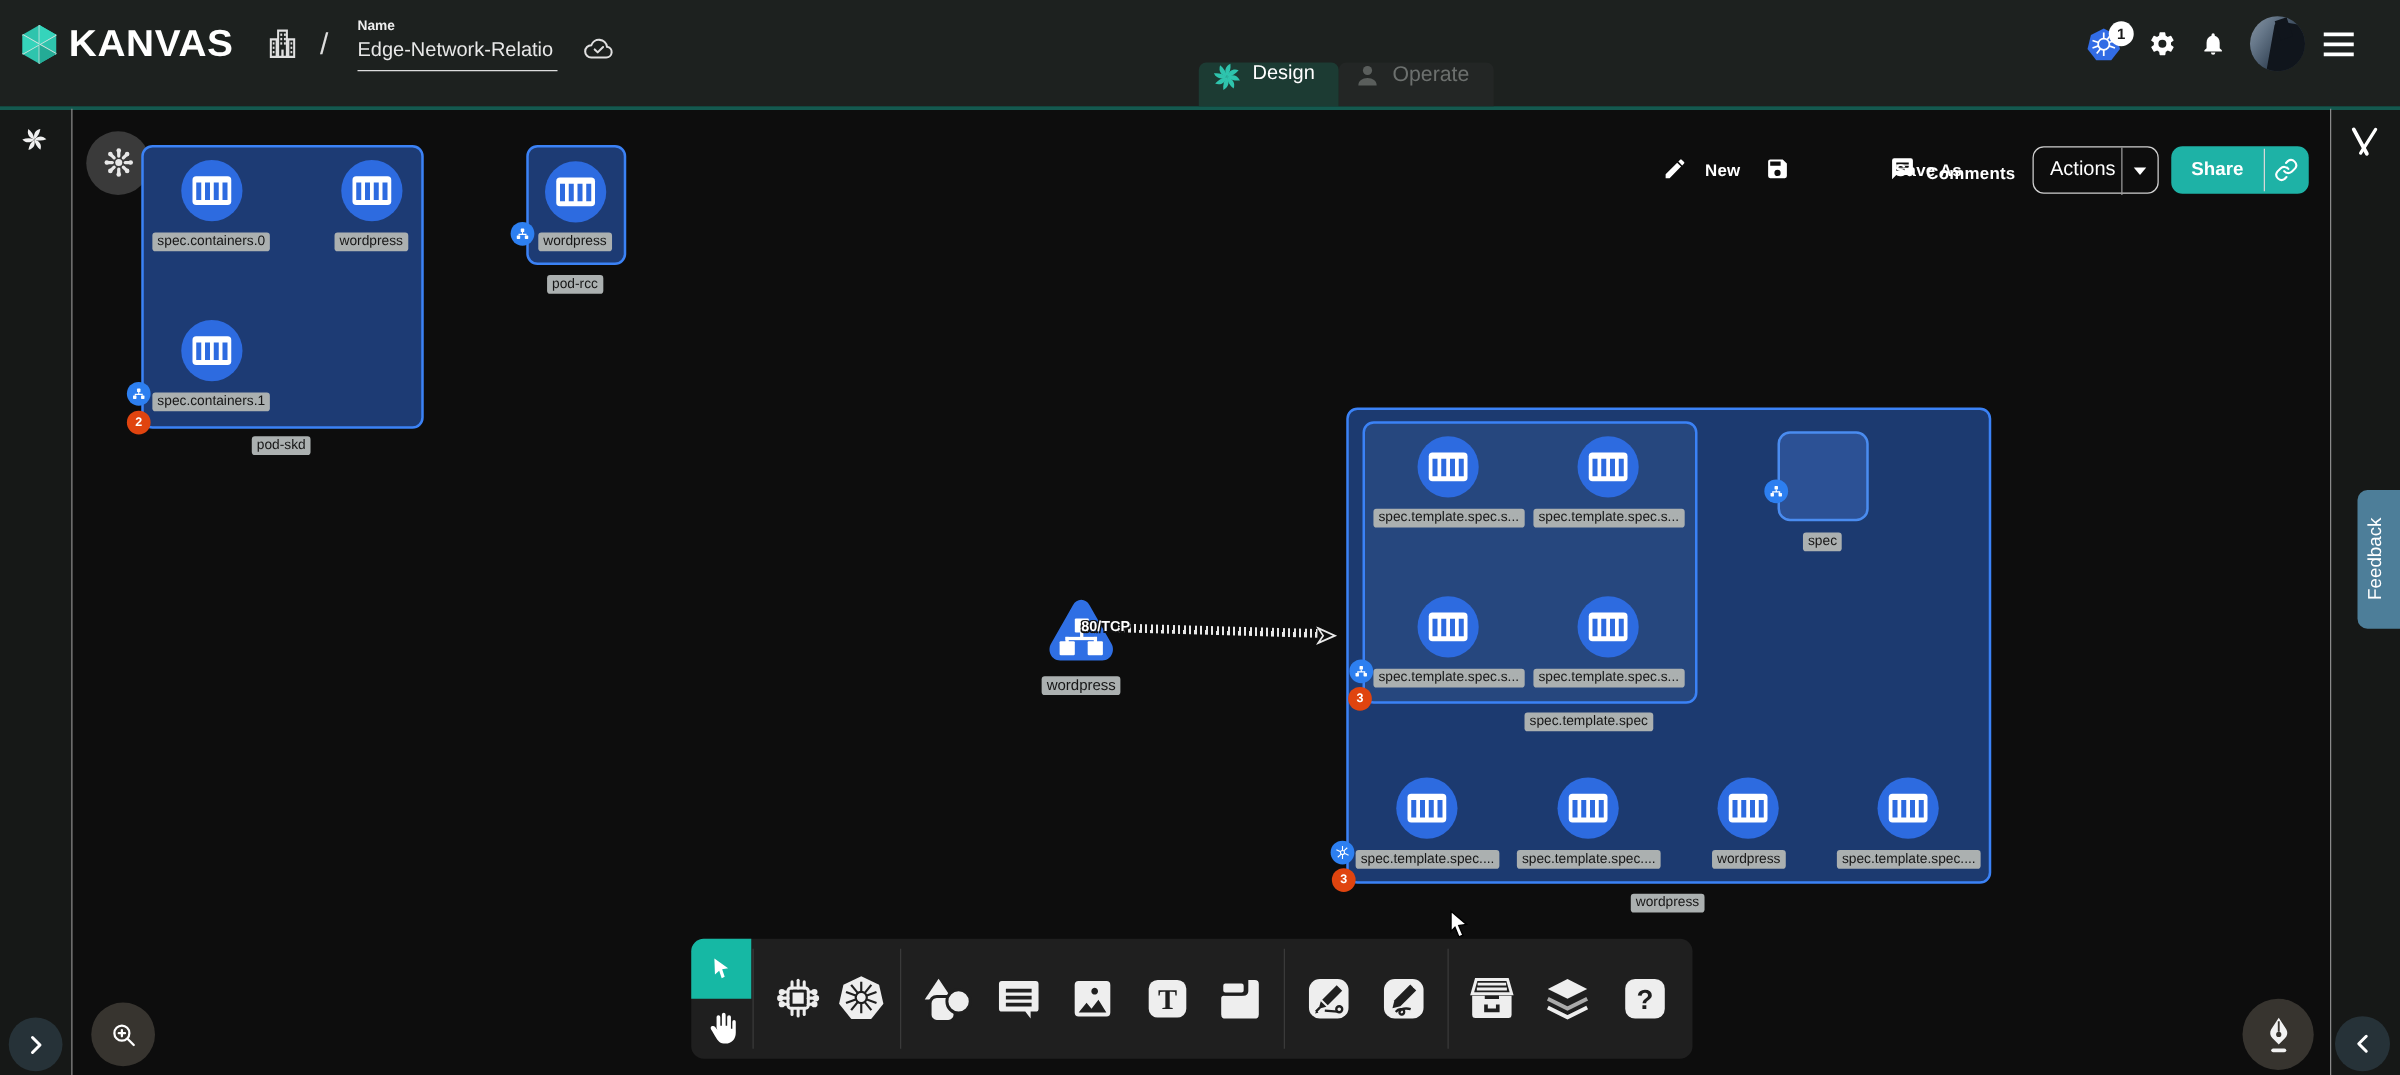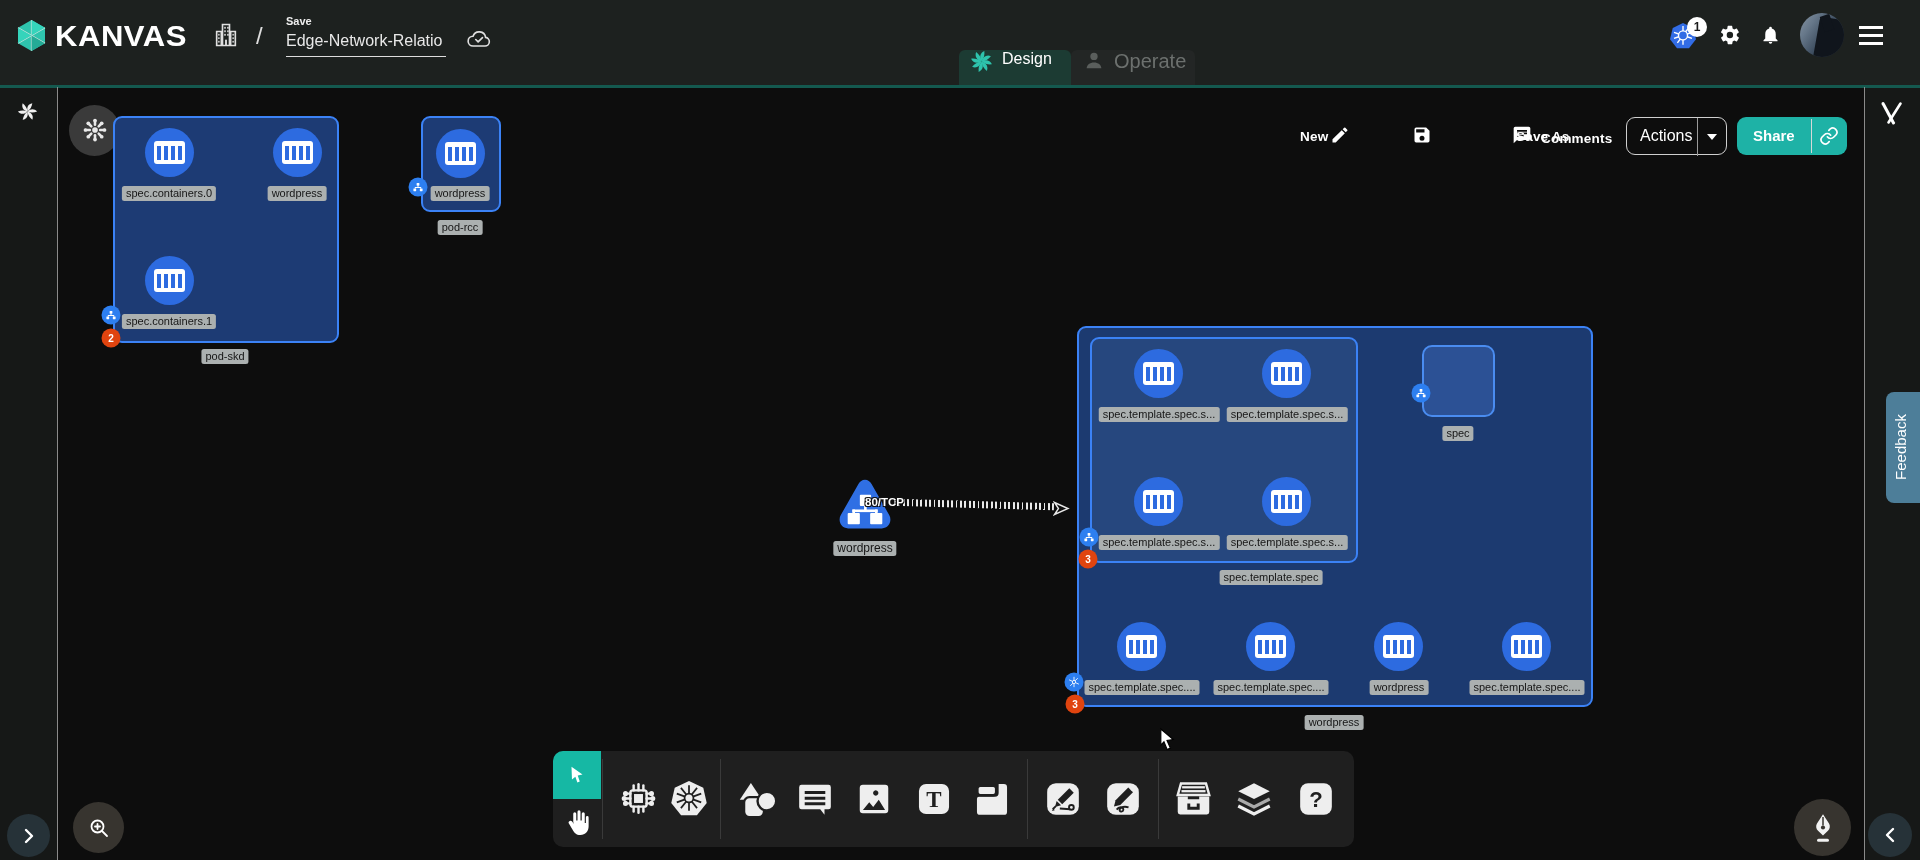--- a/index.html
+++ b/index.html
@@ -14,21 +14,21 @@
   #slash { position:absolute; left:256px; top:22px; color:#ddd; font-size:24px; font-weight:300; }
   #namelbl { position:absolute; left:286px; top:15px; color:#eee; font-size:11px; font-weight:bold; }
   #nameval { position:absolute; left:286px; top:32px; color:#e8e8e8; font-size:16px; }
   #nameline { position:absolute; left:286px; top:56px; width:160px; height:1px; background:#ddd; }
   #cloud { position:absolute; left:466px; top:26px; }
   
   .tab { position:absolute; top:50px; height:35px; border-radius:6px 6px 0 0; display:flex; align-items:flex-start; }
   #tab-design { left:959px; width:112px; background:#1c3b33; }
   #tab-operate { left:1071px; width:124px; background:#232625; }
   #tab-design span { color:#fff; font-size:16px; margin-left:9px; }
-  #tab-operate span { color:#6c706e; font-size:20px; margin-left:9px; }
+  #tab-operate span { color:#6c706e; font-size:17px; margin-left:9px; }
   .hicon { position:absolute; top:0; }
   
   #canvas { position:absolute; left:0; top:87px; width:1920px; height:773px; background:#0d0d0d; }
   .vline { position:absolute; top:87px; height:773px; width:1px; background:#8a8a8a; }
   
   .group { position:absolute; background:#1d3b74; border:2px solid #3b82f6; border-radius:9px; }
   .cnode { position:absolute; width:49px; height:49px; border-radius:50%; background:#2d6be0; display:flex; align-items:center; justify-content:center; }
   .cglyph { width:31px; height:23px; background:#fff; border-radius:3px; display:flex; align-items:center; justify-content:space-evenly; }
   .cglyph i { display:block; width:3.4px; height:14px; background:#2d6be0; }
   .chip { position:absolute; background:#abb0b0; color:#161616; font-size:11px; line-height:11px; padding:2px 4px; border-radius:2.5px; white-space:nowrap; transform:translateX(-50%); }
@@ -74,21 +74,21 @@
       <rect x="5.3" y="11" width="1.2" height="1.5"></rect>
         <rect x="17.5" y="11" width="1.2" height="1.5"></rect>
       <rect x="5.3" y="14" width="1.2" height="1.5"></rect>
         <rect x="17.5" y="14" width="1.2" height="1.5"></rect>
       <rect x="5.3" y="17" width="1.2" height="1.5"></rect>
         <rect x="17.5" y="17" width="1.2" height="1.5"></rect>
       <rect x="11.2" y="16" width="1.6" height="5"></rect>
     </g>
   </svg>
   <div id="slash">/</div>
-  <div id="namelbl">Save</div>
+  <div id="namelbl">Name</div>
   <div id="nameval">Edge-Network-Relatio</div>
   <div id="nameline"></div>
   <svg id="cloud" width="26" height="26" viewBox="0 0 24 24" fill="none" stroke="#e0e0e0" stroke-width="1.5">
     <path d="M6.5 18.5h11a4 4 0 0 0 .6-7.96 6 6 0 0 0-11.6-1.1A4.5 4.5 0 0 0 6.5 18.5z"></path>
     <path d="M9 12.5l2.2 2.2 4-4" stroke-linecap="round" stroke-linejoin="round"></path>
   </svg>
 
   <div class="tab" id="tab-design">
     <svg width="23" height="23" viewBox="0 0 24 24" style="margin-left:11px">
         <g fill="#2ec4ad">
@@ -360,21 +360,21 @@
           <line x1="14" y1="9.7" x2="19" y2="5"></line>
         </g>
       </svg>
     </div>
   <div class="badge red" style="left:1075px; top:704px;">3</div>
   <div class="chip" style="left:1334px; top:715px;">wordpress</div>
 
   <svg class="t2" style="left:1330px; top:125px;" width="20" height="20" viewBox="0 0 24 24" fill="#fff">
       <path d="M3 17.2V21h3.8L17.8 9.9l-3.7-3.7zM20.7 7a1 1 0 0 0 0-1.4l-2.3-2.3a1 1 0 0 0-1.4 0l-1.8 1.8 3.7 3.7z"></path>
     </svg>
-  <div class="t2" style="left:1300px; top:129px;">New</div>
+  <div class="t2" style="left:1364px; top:129px;">New</div>
   <svg class="t2" style="left:1412px; top:125px;" width="20" height="20" viewBox="0 0 24 24" fill="#fff">
       <path d="M17 3H5a2 2 0 0 0-2 2v14a2 2 0 0 0 2 2h14a2 2 0 0 0 2-2V7zm-5 16a3 3 0 1 1 0-6 3 3 0 0 1 0 6zm3-10H5V5h10z"></path>
     </svg>
   <div class="t2" style="left:1516px; top:129px;">Save As</div>
   <svg class="t2" style="left:1512px; top:125px;" width="20" height="20" viewBox="0 0 24 24" fill="#fff">
       <path d="M20 2H4a2 2 0 0 0-2 2v18l4-4h14a2 2 0 0 0 2-2V4a2 2 0 0 0-2-2zM6 9h12v2H6zm8 5H6v-2h8zm4-6H6V6h12z"></path>
     </svg>
   <div class="t2" style="left:1541px; top:131px;">Comments</div>
   <div style="position:absolute; left:1626px; top:117px; width:101px; height:38px; border:1px solid #cfcfcf; border-radius:9px; display:flex; align-items:center;">
     <span style="color:#fff; font-size:16px; margin-left:13px;">Actions</span>

